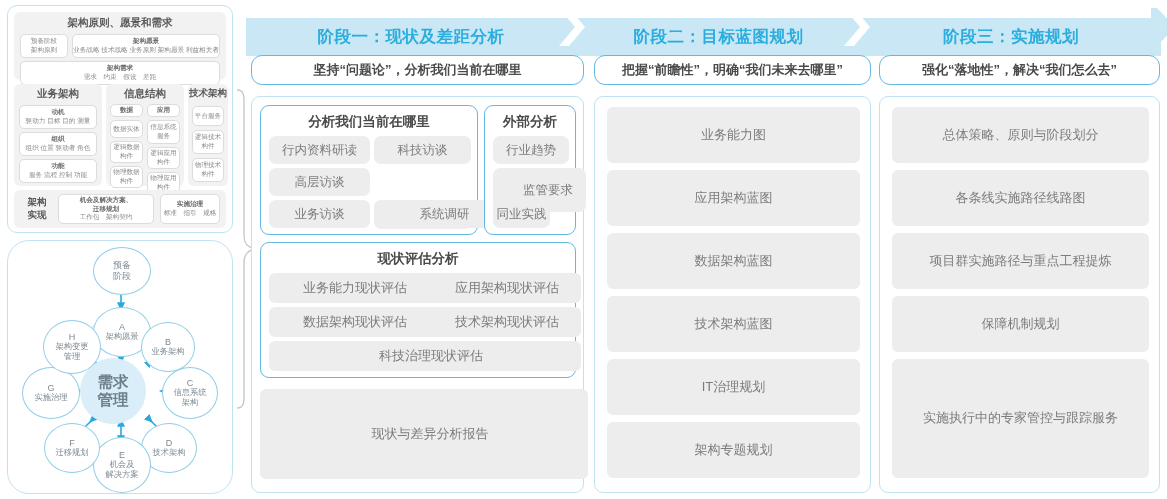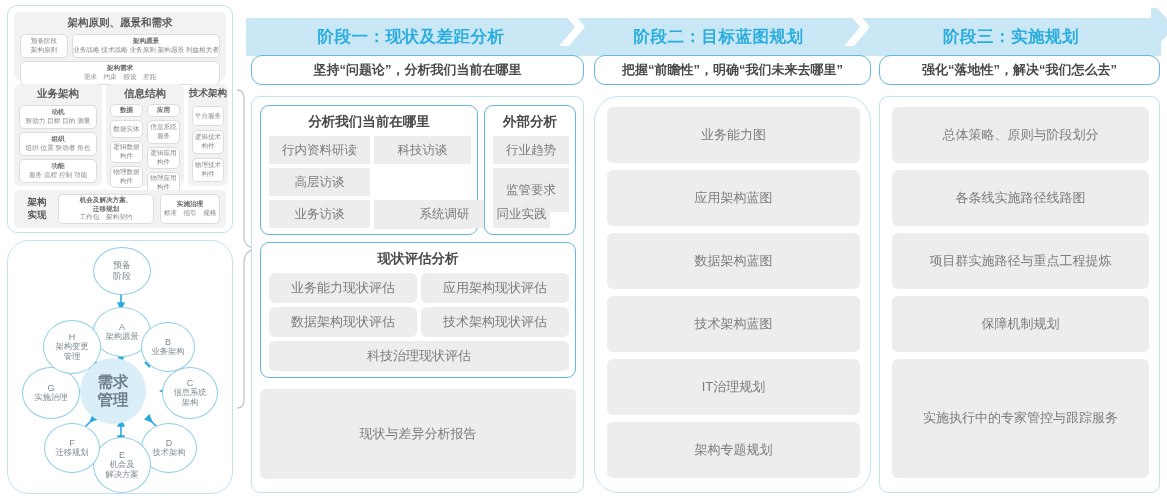--- a/index.html
+++ b/index.html
@@ -79,28 +79,28 @@
 
   
   .inner-box{
     position:absolute;border:1.3px solid #63b9de;border-radius:9px;background:#fff;
     box-sizing:border-box;
   }
   .inner-title{
     text-align:center;font-size:13.5px;font-weight:bold;color:#4a4a4a;
   }
   .chip{
-    position:absolute;background:#ededed;border-radius:0;
+    position:absolute;background:#ededed;border-radius:7px;
     display:flex;align-items:center;justify-content:center;text-align:center;
     color:#7c7c7c;font-size:12.5px;
   }
   .big-chip{
     position:absolute;background:#ededed;border-radius:6px;
     display:flex;align-items:center;justify-content:center;text-align:center;
-    color:#7c7c7c;font-size:13px;
+    color:#7c7c7c;font-size:13px;padding-left:12px;
   }
   .row-item{
     position:absolute;left:12px;background:#ededed;border-radius:6px;
     display:flex;align-items:center;justify-content:center;text-align:center;
     color:#7c7c7c;font-size:13px;line-height:1.3;
   }
 </style>
 </head>
 <body>
 
@@ -293,37 +293,37 @@
       <div class="chip" style="left:113px;top:30px;width:97px;height:28px;">科技访谈</div>
       <div class="chip" style="left:8px;top:62px;width:101px;height:28px;">高层访谈</div>
       <div class="chip" style="left:113px;top:62px;width:97px;height:28px;margin-top:33px;">关键系统访谈</div>
       <div class="chip" style="left:8px;top:94px;width:101px;height:28px;">业务访谈</div>
       <div class="chip" style="left:113px;top:94px;width:97px;height:28px;padding-left:22px;">系统调研</div>
     </div>
 
     <div class="inner-box" style="left:232px;top:8px;width:92px;height:130px;">
       <div class="inner-title" style="margin-top:7px;">外部分析</div>
       <div class="chip" style="left:8px;top:30px;width:76px;height:28px;">行业趋势</div>
-      <div class="chip" style="left:8px;top:62px;width:76px;height:44px;">监管要求</div>
+      <div class="chip" style="left:8px;top:62px;width:76px;height:44px;padding-left:17px;">监管要求</div>
       <div class="chip" style="left:8px;top:94px;width:57px;height:28px;">同业实践</div>
     </div>
 
     <div class="inner-box" style="left:8px;top:145px;width:316px;height:136px;">
       <div class="inner-title" style="margin-top:7px;">现状评估分析</div>
       <div class="big-chip" style="left:8px;top:30px;width:148px;height:30px;">业务能力现状评估</div>
       <div class="big-chip" style="left:160px;top:30px;width:148px;height:30px;">应用架构现状评估</div>
       <div class="big-chip" style="left:8px;top:64px;width:148px;height:30px;">数据架构现状评估</div>
       <div class="big-chip" style="left:160px;top:64px;width:148px;height:30px;">技术架构现状评估</div>
       <div class="big-chip" style="left:8px;top:98px;width:300px;height:30px;">科技治理现状评估</div>
     </div>
 
     <div class="big-chip" style="left:8px;top:292px;width:316px;height:90px;">现状与差异分析报告</div>
   </div>
 
-  <div class="col-card" style="left:594px;width:277px;height:397px;border-radius:25px;">
+  <div class="col-card" style="left:594px;width:277px;height:397px;">
     <div class="row-item" style="top:10px;width:253px;height:56px;">业务能力图</div>
     <div class="row-item" style="top:73px;width:253px;height:56px;">应用架构蓝图</div>
     <div class="row-item" style="top:136px;width:253px;height:56px;">数据架构蓝图</div>
     <div class="row-item" style="top:199px;width:253px;height:56px;">技术架构蓝图</div>
     <div class="row-item" style="top:262px;width:253px;height:56px;">IT治理规划</div>
     <div class="row-item" style="top:325px;width:253px;height:56px;">架构专题规划</div>
   </div>
 
   <div class="col-card" style="left:879px;width:281px;height:397px;">
     <div class="row-item" style="top:10px;width:257px;height:56px;">总体策略、原则与阶段划分</div>

